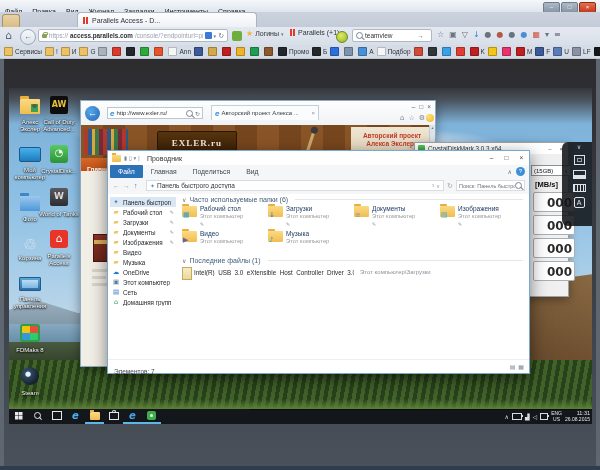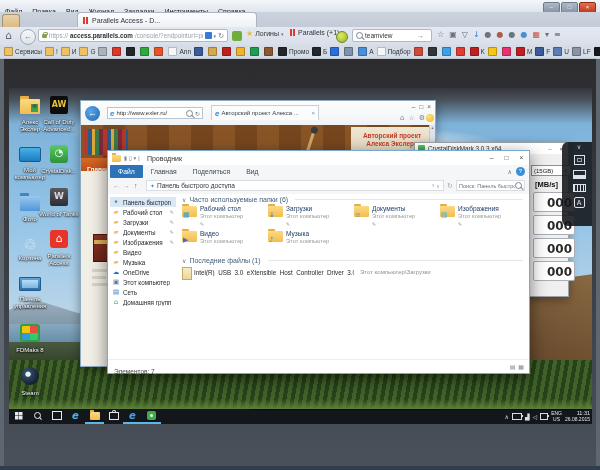--- a/index.html
+++ b/index.html
@@ -486,20 +486,23 @@
         <span>×</span>
       </div>
       <div class="p" id="ie-tools">
         <span class="g">⌂</span>
         <span class="g">☆</span>
         <span class="g">⚙</span>
       </div>
       <div class="p" id="ie-smiley"></div>
       <div class="p" id="ie-banner">
         <div class="p" id="ie-books"></div>
+        <div class="p" id="ie-plaque">
+          <span>EXLER.ru</span>
+        </div>
         <div class="p" id="ie-mic"></div>
         <div class="p" id="ie-rpanel">
           <span class="r1">Авторский проект</span>
           <span class="r1" style="margin-top:1px">Алекса Экслера</span>
         </div>
       </div>
       <div class="p" id="ie-nav">
         <span>Главная</span>
       </div>
       <div class="p" id="ie-body">

